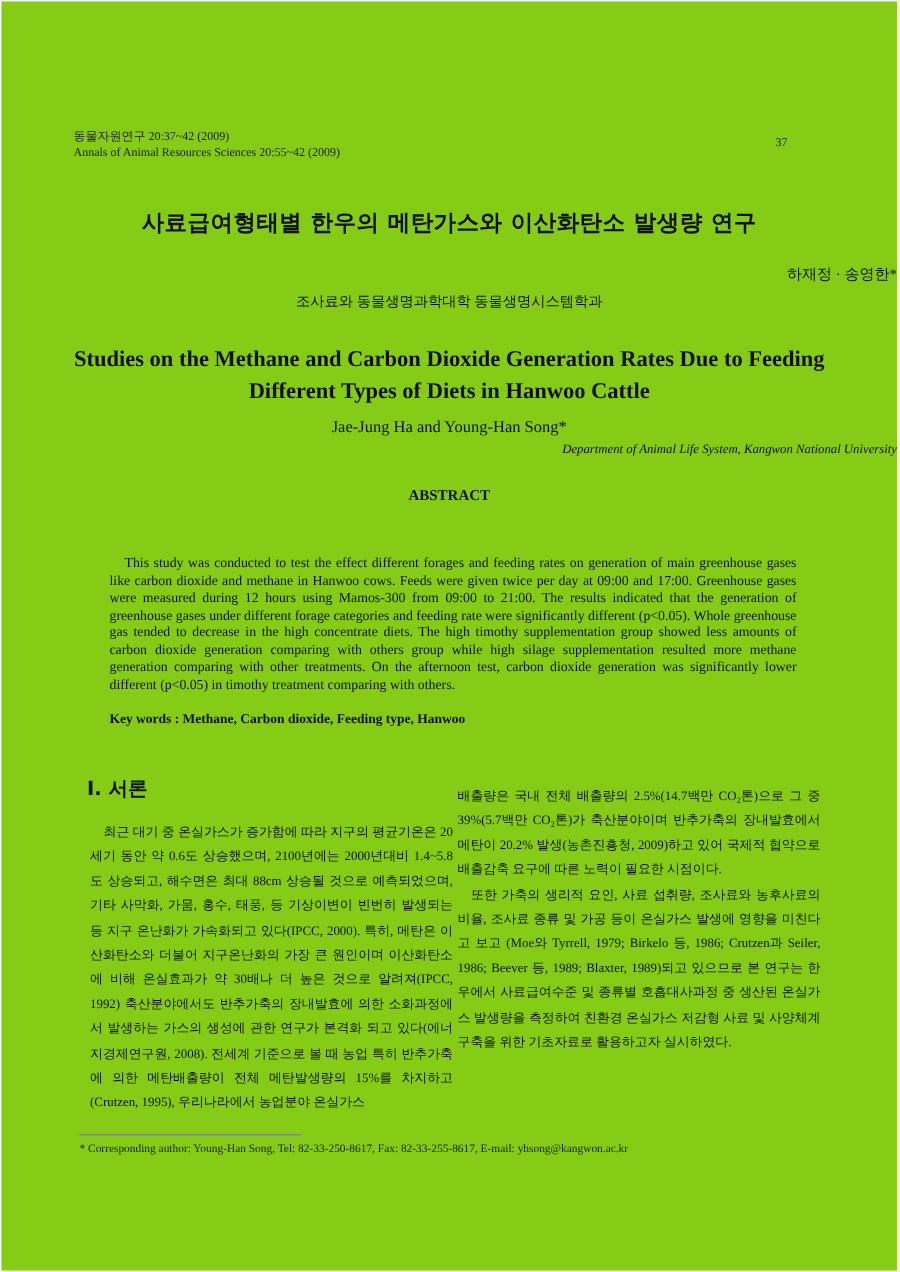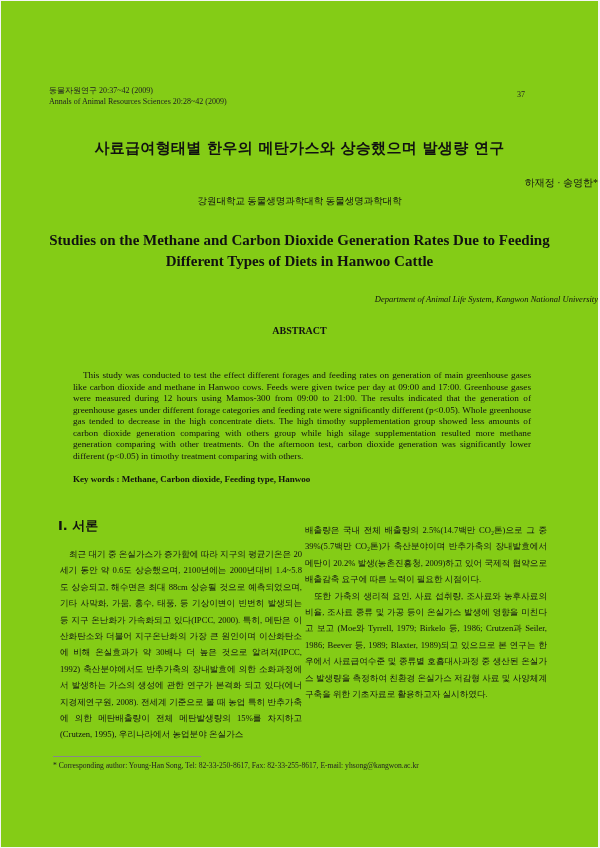--- a/index.html
+++ b/index.html
@@ -43,29 +43,30 @@
   .col p.cont { text-indent: 0; }
   .fn-rule { position: absolute; left: 52px; top: 755px; width: 148px; height: 1px; background: #888; }
   .footnote { position: absolute; left: 52px; top: 760px; font-size: 7.6px; color: #222; }
 </style>
 </head>
 <body>
 
 <div class="page">
   <div class="journal">
     <div>동물자원연구 20:37~42 (2009)</div>
-    <div>Annals of Animal Resources Sciences 20:28~42 (2009)</div>
+    <div>Annals of Animal Resources Sciences 20:55~42 (2009)</div>
   </div>
   <div class="pagenum">37</div>
 
-  <div class="title-ko">사료급여형태별 한우의 메탄가스와 상승했으며 발생량 연구</div>
+  <div class="title-ko">사료급여형태별 한우의 메탄가스와 이산화탄소 발생량 연구</div>
   <div class="authors-ko">하재정 · 송영한*</div>
-  <div class="affil-ko">강원대학교 동물생명과학대학 동물생명과학대학</div>
+  <div class="affil-ko">조사료와 동물생명과학대학 동물생명시스템학과</div>
 
   <div class="title-en">Studies on the Methane and Carbon Dioxide Generation Rates Due to Feeding Different Types of Diets in Hanwoo Cattle</div>
+  <div class="authors-en">Jae-Jung Ha and Young-Han Song*</div>
   <div class="affil-en">Department of Animal Life System, Kangwon National University</div>
 
   <div class="abstract-head">ABSTRACT</div>
   <div class="abstract-body">This study was conducted to test the effect different forages and feeding rates on generation of main greenhouse gases like carbon dioxide and methane in Hanwoo cows. Feeds were given twice per day at 09:00 and 17:00. Greenhouse gases were measured during 12 hours using Mamos-300 from 09:00 to 21:00. The results indicated that the generation of greenhouse gases under different forage categories and feeding rate were significantly different (p&lt;0.05). Whole greenhouse gas tended to decrease in the high concentrate diets. The high timothy supplementation group showed less amounts of carbon dioxide generation comparing with others group while high silage supplementation resulted more methane generation comparing with other treatments. On the afternoon test, carbon dioxide generation was significantly lower different (p&lt;0.05) in timothy treatment comparing with others.</div>
   <div class="keywords">Key words : Methane, Carbon dioxide, Feeding type, Hanwoo</div>
 
   <div class="sec-head">Ⅰ. 서론</div>
 
   <div class="col col-left">
     <p>최근 대기 중 온실가스가 증가함에 따라 지구의 평균기온은 20세기 동안 약 0.6도 상승했으며, 2100년에는 2000년대비 1.4~5.8도 상승되고, 해수면은 최대 88cm 상승될 것으로 예측되었으며, 기타 사막화, 가뭄, 홍수, 태풍, 등 기상이변이 빈번히 발생되는 등 지구 온난화가 가속화되고 있다(IPCC, 2000). 특히, 메탄은 이산화탄소와 더불어 지구온난화의 가장 큰 원인이며 이산화탄소에 비해 온실효과가 약 30배나 더 높은 것으로 알려져(IPCC, 1992) 축산분야에서도 반추가축의 장내발효에 의한 소화과정에서 발생하는 가스의 생성에 관한 연구가 본격화 되고 있다(에너지경제연구원, 2008). 전세계 기준으로 볼 때 농업 특히 반추가축에 의한 메탄배출량이 전체 메탄발생량의 15%를 차지하고 (Crutzen, 1995), 우리나라에서 농업분야 온실가스</p>

